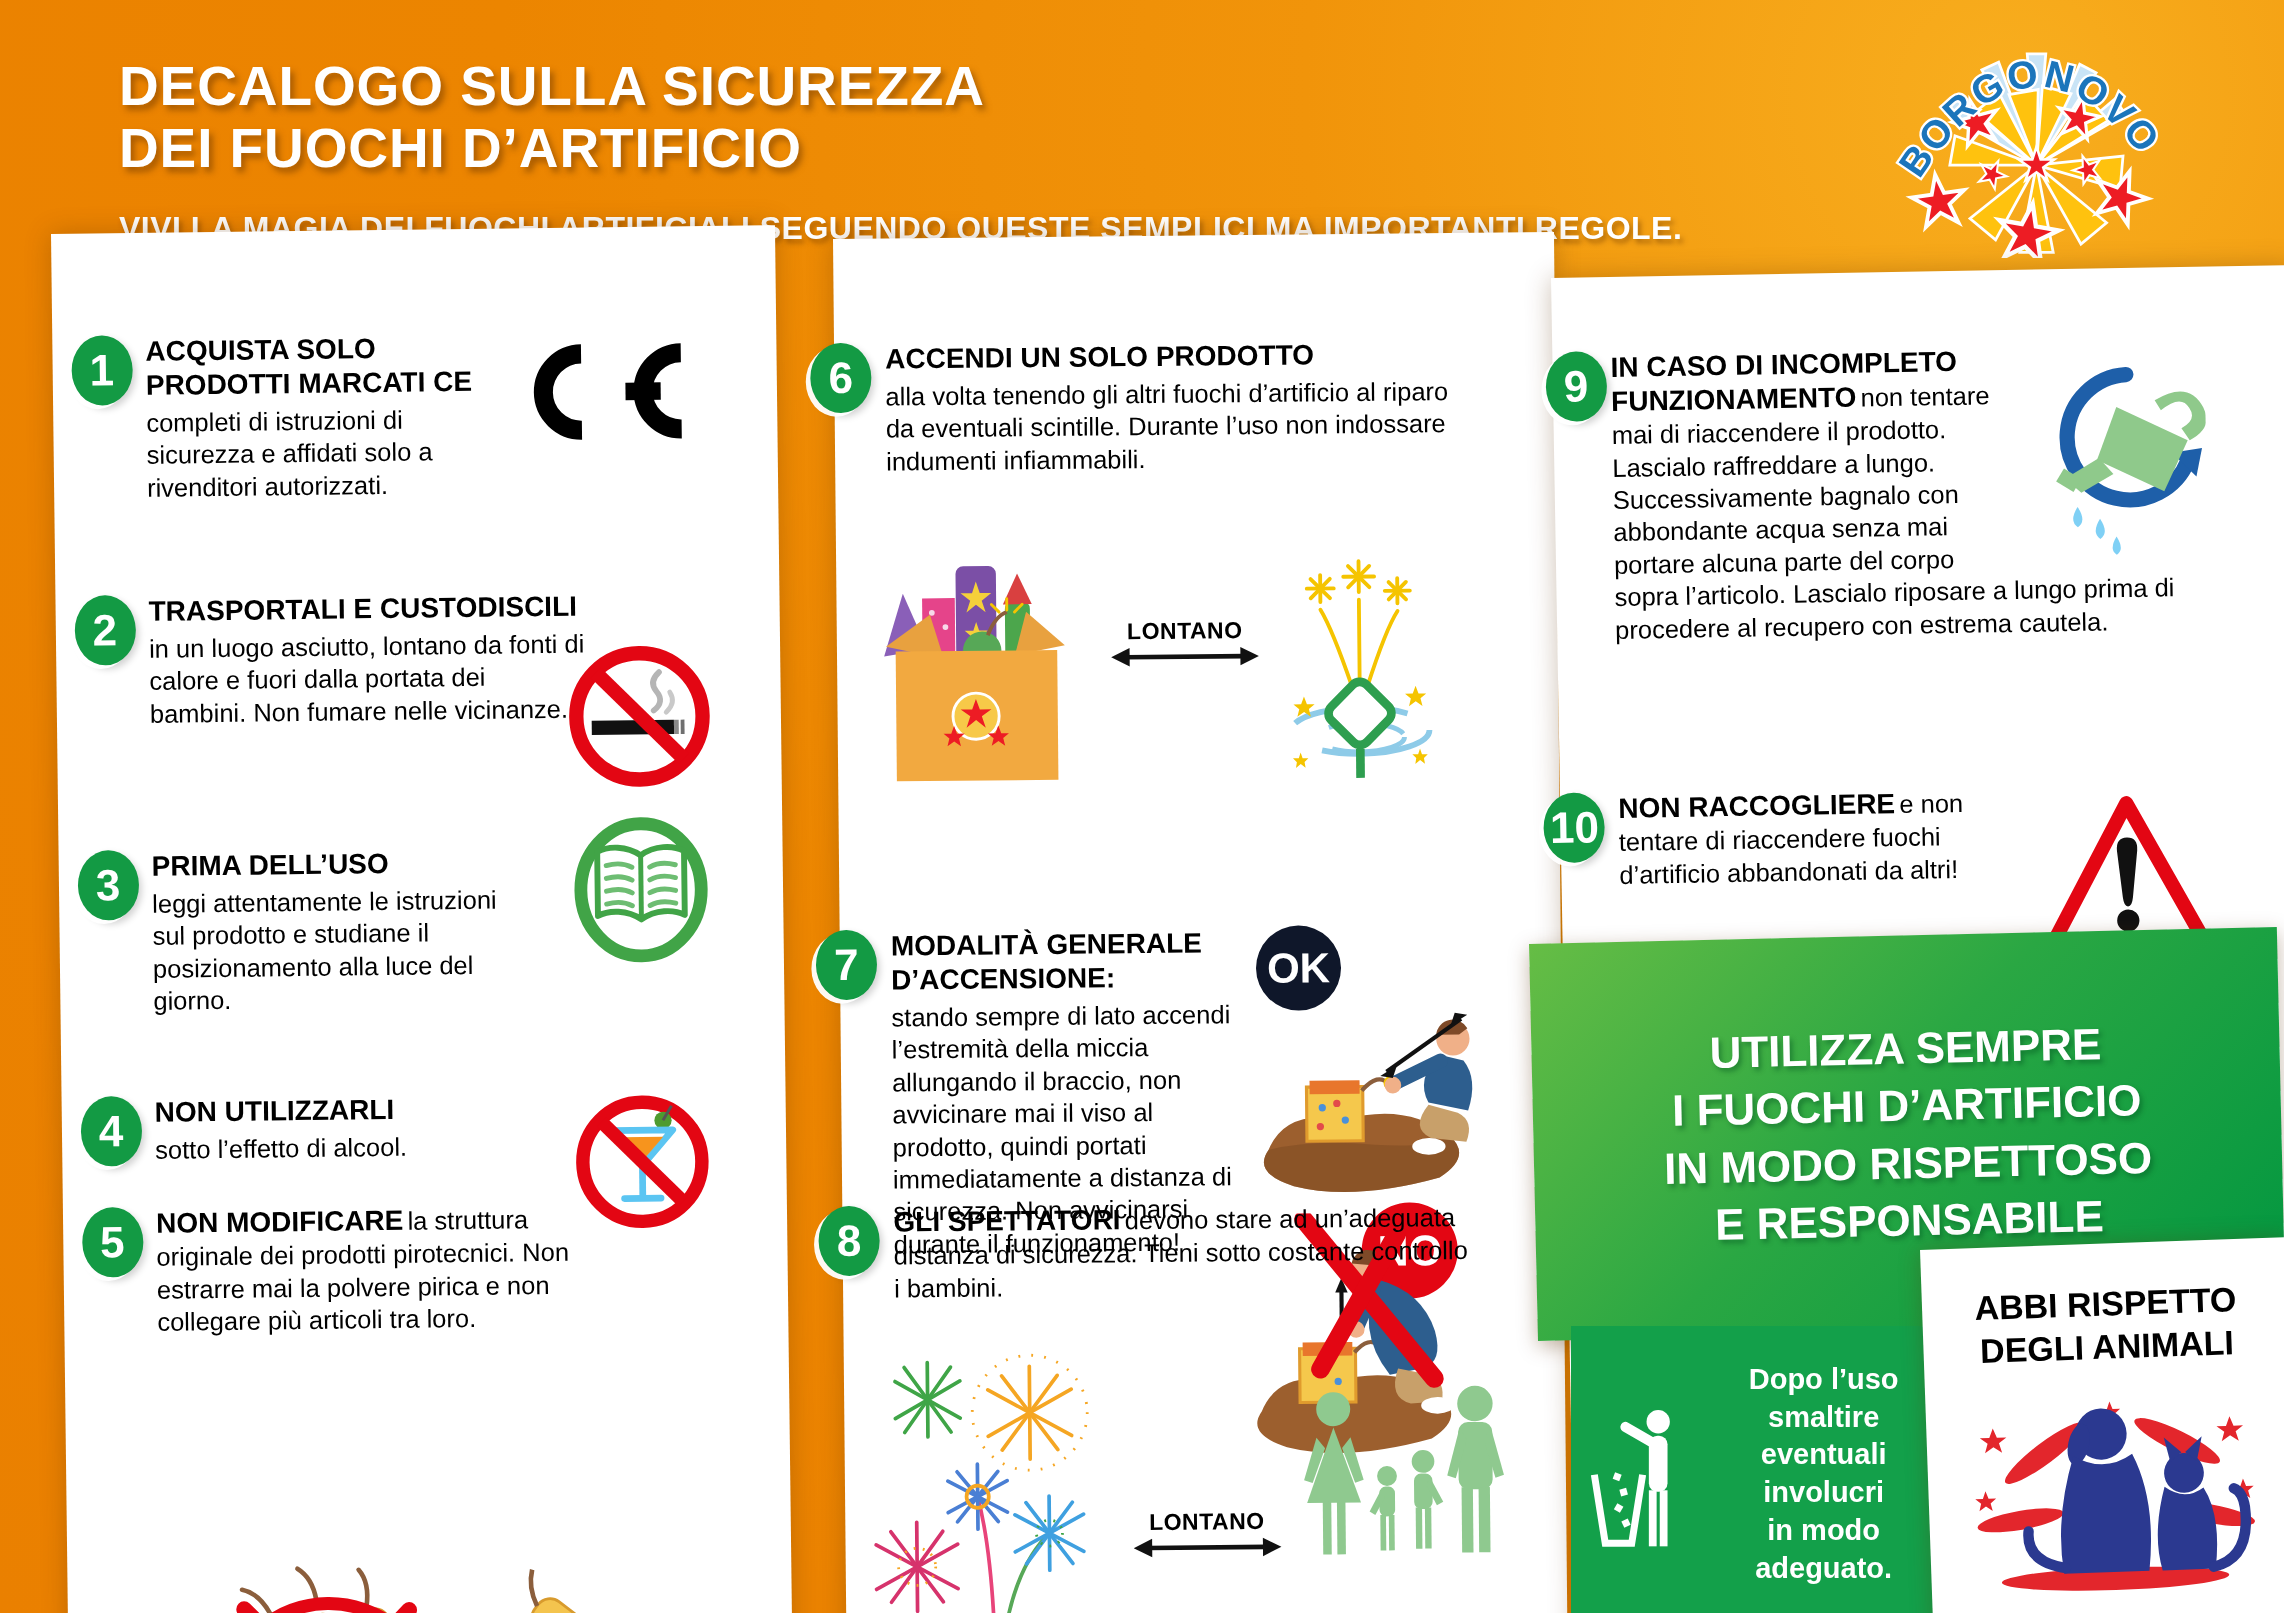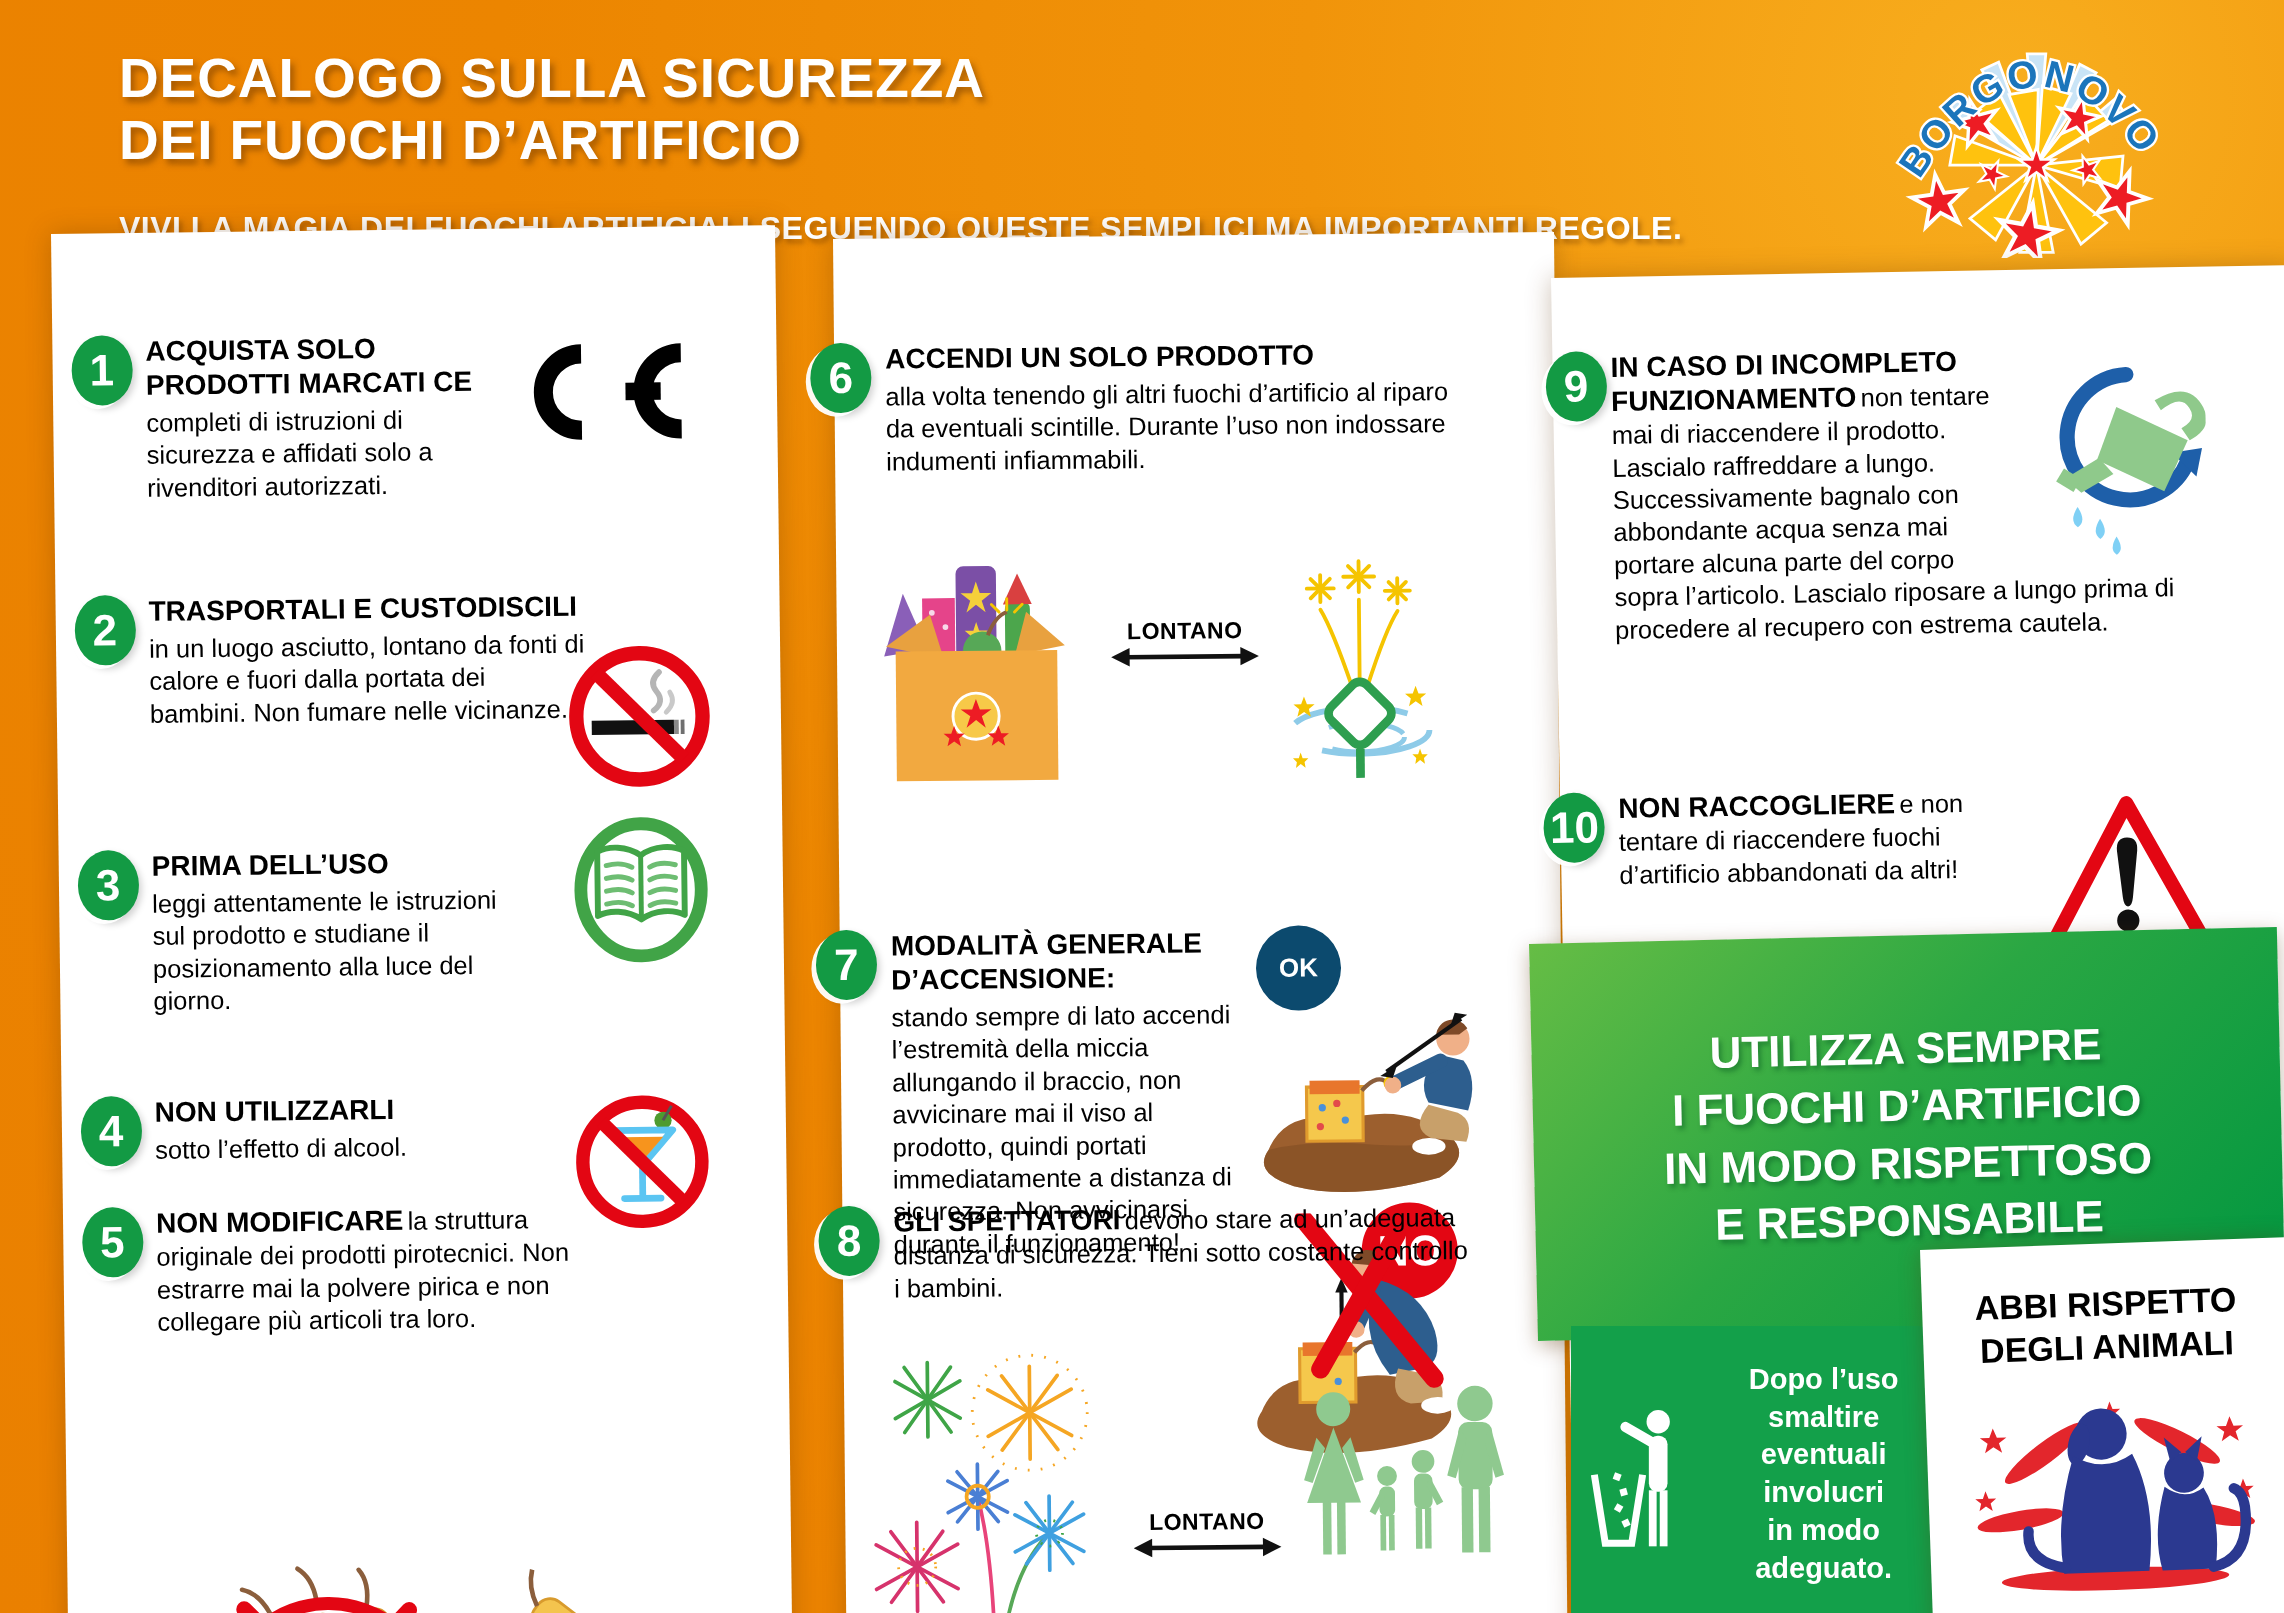--- a/index.html
+++ b/index.html
@@ -3,21 +3,21 @@
 <meta charset="utf-8">
 <style>
   html,body{margin:0;padding:0;background:#d8d8d8;}
   .poster{
     position:relative; width:2285px; height:1613px; overflow:hidden;
     background:radial-gradient(circle at 88% 6%, #f8ae1e 0%, #f1940a 28%, #ec8500 60%, #ea8000 100%);
     font-family:"Liberation Sans", sans-serif; color:#000;
   }
   
   .title{
-    position:absolute; left:119px; top:48px; color:#fff; font-weight:bold;
+    position:absolute; left:119px; top:56px; color:#fff; font-weight:bold;
     font-size:55px; line-height:1.12; letter-spacing:0.9px; white-space:pre-line;
     text-shadow:3.7px 4.6px 6.5px rgba(110,55,0,.55);
   }
   .subtitle{
     position:absolute; left:119px; top:210px; color:#fff; font-weight:bold;
     font-size:32px; letter-spacing:0.5px; text-shadow:2.8px 3.7px 5.6px rgba(110,55,0,.5);
   }
   .logo{position:absolute; left:1888px; top:26px; width:297px; height:232px;}
   
   .panel{position:absolute; background:#fff; box-shadow:0 0 26px rgba(90,45,0,.30); transform-origin:top left;}
@@ -37,21 +37,21 @@
   .rtitle.block{display:block; margin-bottom:3.7px;}
   .rbody{font-weight:normal; font-size:25.5px; line-height:1.27;}
   .icon{position:absolute;}
   .icon-float{float:right; margin:5.6px 0 7.4px 13px;}
   .lontano-wrap{position:absolute; text-align:center;}
   .lontano{font-weight:bold; font-size:23px; letter-spacing:0.5px;}
   .badge{
     position:absolute; border-radius:50%; color:#fff; font-weight:bold;
     display:flex; align-items:center; justify-content:center;
   }
-  .badge.ok{width:85px; height:85px; background:#0c4a6e; font-size:26px;}
+  .badge.ok{width:85px; height:85px; background:#0f172a; font-size:42px;}
   .badge.no{width:96px; height:96px; background:#e30613; font-size:43px; box-shadow:0 0 0 3.7px rgba(255,255,255,.9);}
   
   .green-box{
     position:absolute; left:1529px; top:944px; width:748px; height:397px;
     transform:rotate(-1.3deg); transform-origin:top left;
     background:linear-gradient(135deg,#66bd45 0%, #2aa743 45%, #009640 100%);
     box-shadow:0 5.6px 20.4px rgba(90,45,0,.35);
     display:flex; align-items:center; justify-content:center;
   }
   .green-box .msg{

